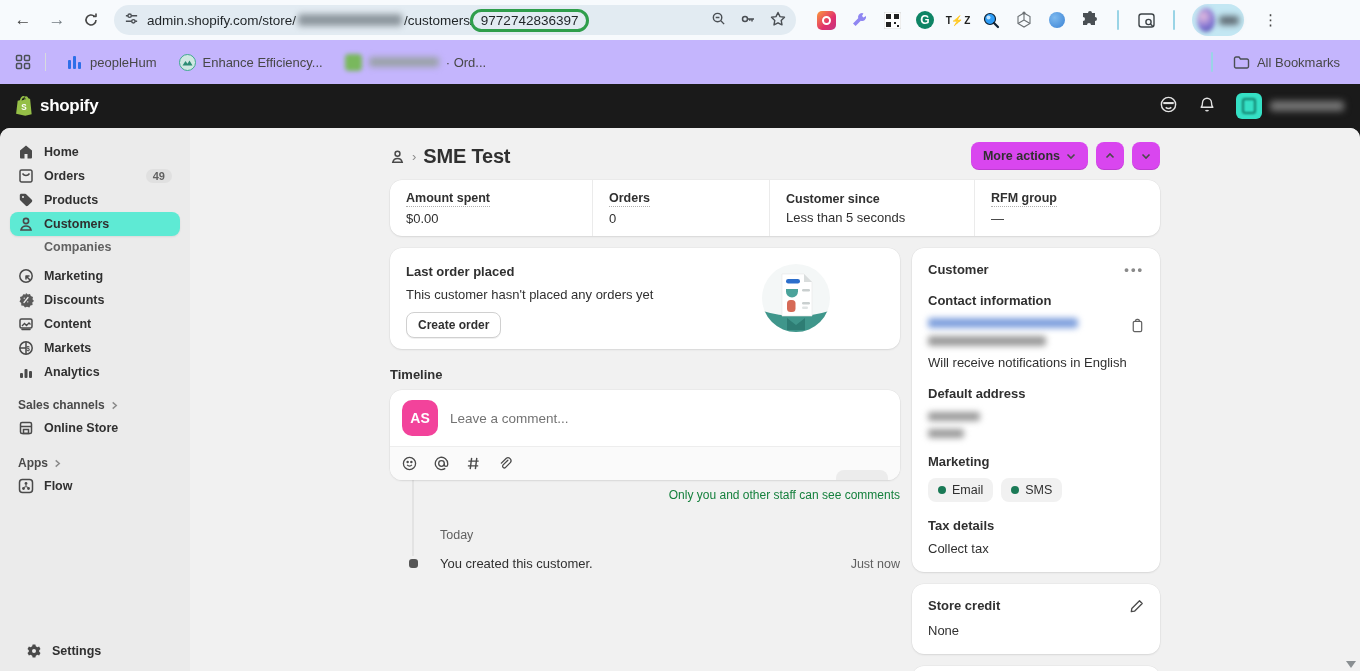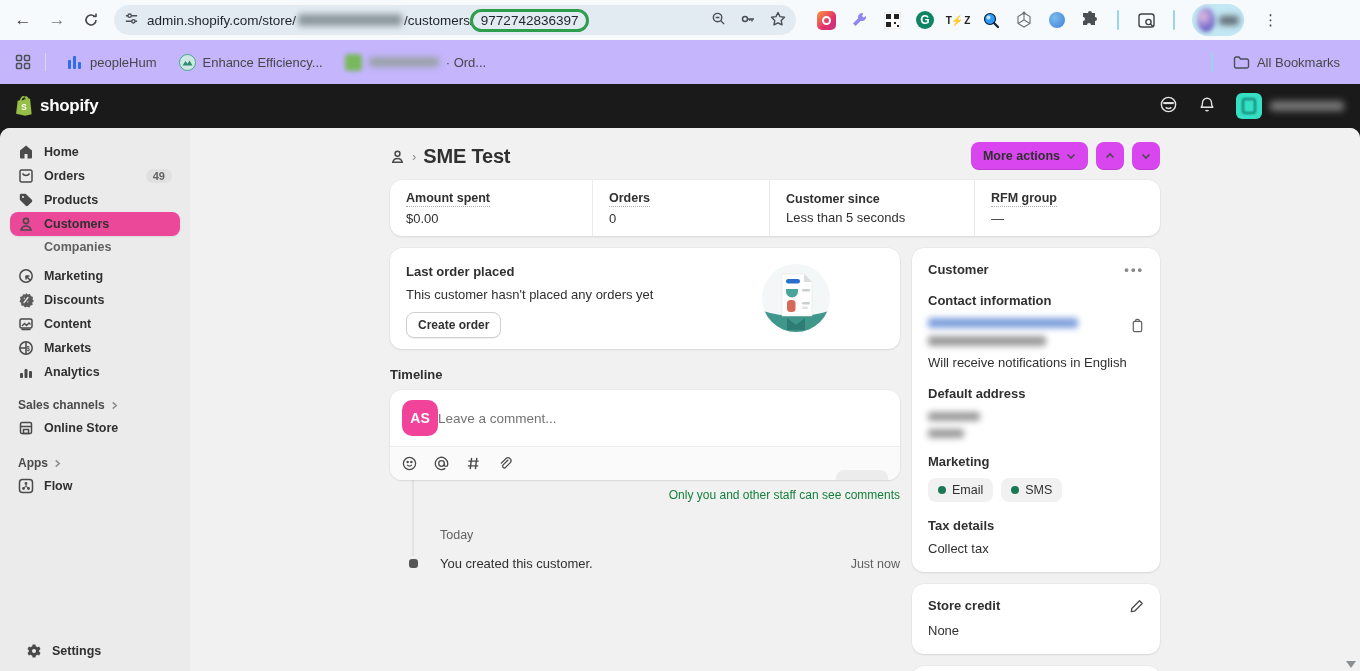--- a/index.html
+++ b/index.html
@@ -43,21 +43,21 @@
   .tb-right { margin-left:auto; display:flex; align-items:center; gap:20px; }
   .store-chip { display:flex; align-items:center; gap:8px; }
   .store-avatar { width:26px; height:26px; border-radius:6px; background:#35e0c5; display:flex; align-items:center; justify-content:center; }
   .store-avatar .inner { width:14px; height:16px; border:2px solid #117e6b; border-radius:3px; filter:blur(1px); }
   .store-name-blur { width:74px; height:10px; background:#777; border-radius:3px; filter:blur(3.5px); }
   
   .workspace { display:flex; height:543px; border-radius:10px 10px 0 0; overflow:hidden; background:#f1f1f1; }
   .sidebar { width:190px; background:#ebebeb; padding:12px 10px 10px; position:relative; flex:0 0 190px; }
   .side-item { display:flex; align-items:center; gap:10px; height:24px; padding:0 8px; border-radius:8px; font-size:12.5px; font-weight:600; color:#303030; }
   .side-item svg { flex:0 0 16px; color:#4a4a4a; }
-  .side-item.active { background:#ec4899; box-shadow:0 1px 2px rgba(0,0,0,.08); font-weight:700; }
+  .side-item.active { background:#5eead4; box-shadow:0 1px 2px rgba(0,0,0,.08); font-weight:700; }
   .side-item .grow { flex:1; }
   .badge-49 { background:#e0e0e0; color:#616161; font-size:11px; font-weight:600; border-radius:7px; padding:1px 7px; }
   .sub-item { padding-left:34px; height:22px; display:flex; align-items:center; color:#616161; font-size:12.5px; font-weight:600; border-radius:8px; }
   .side-group { display:flex; align-items:center; gap:5px; color:#4a4a4a; font-size:12px; font-weight:600; padding:0 8px; height:22px; }
   .side-group svg { color:#8a8a8a; }
   .settings-row { position:absolute; bottom:8px; left:18px; right:10px; }
   
   .main { flex:1; background:#f1f1f1; position:relative; overflow:hidden; }
   .content { width:770px; margin:14px auto 0; }
   .page-head { display:flex; align-items:center; height:28px; }
@@ -83,21 +83,21 @@
   .last-order { padding:16px; display:flex; align-items:flex-start; position:relative; height:101px; }
   .lo-title { font-weight:700; font-size:13px; }
   .lo-desc { color:#303030; margin-top:8px; font-size:13px; }
   .btn-white { margin-top:10px; background:#fff; border:1px solid #d0d0d0; border-radius:8px; height:26px; padding:0 11px; font-size:12px; font-weight:600; color:#303030; font-family:inherit; box-shadow:0 1px 0 rgba(0,0,0,.06); }
   .lo-illus { position:absolute; right:68px; top:14px; }
   
   .tl-heading { font-weight:700; font-size:13px; margin:18px 0 8px; }
   .tl-wrap { position:relative; }
   .tl-line { position:absolute; left:22px; top:0; bottom:0; width:2px; background:#e3e3e3; }
   .composer { position:relative; overflow:hidden; }
-  .composer-top { display:flex; align-items:center; gap:0; padding:10px 12px; height:56px; }
+  .composer-top { display:flex; align-items:center; gap:12px; padding:10px 12px; height:56px; }
   .as-avatar { width:36px; height:36px; border-radius:10px; background:#f2439b; color:#fff; font-weight:700; font-size:14px; display:flex; align-items:center; justify-content:center; }
   .composer-input { flex:1; border:none; outline:none; font-size:13.5px; color:#303030; font-family:inherit; background:transparent; }
   .composer-input::placeholder { color:#737373; }
   .composer-foot { background:#fafafa; border-top:1px solid #ededed; height:34px; display:flex; align-items:center; padding:0 12px; gap:17px; color:#5c5c5c; }
   .post-btn { margin-left:auto; background:#ececec; color:#b0b0b0; border:none; border-radius:8px; height:32px; padding:0 12px; font-size:13px; font-weight:600; font-family:inherit;margin-top:44px; }
   .tl-note { text-align:right; color:#15803d; font-size:12px; margin-top:8px; }
   .tl-day { color:#616161; font-size:12.5px; margin:26px 0 0 50px; }
   .tl-event { display:flex; align-items:center; margin-top:14px; position:relative; }
   .tl-dot-wrap { position:absolute; left:15px; width:16px; height:16px; background:#f1f1f1; display:flex; align-items:center; justify-content:center; }
   .tl-dot { width:9px; height:9px; border-radius:3px; background:#565656; }

